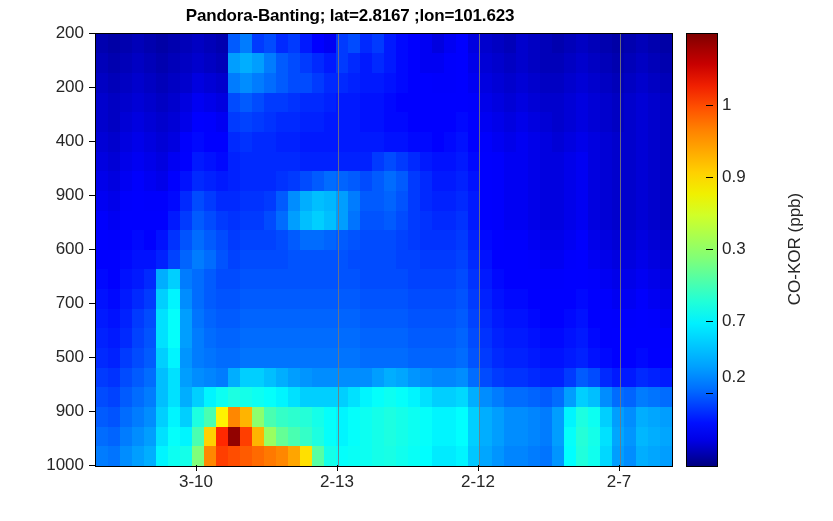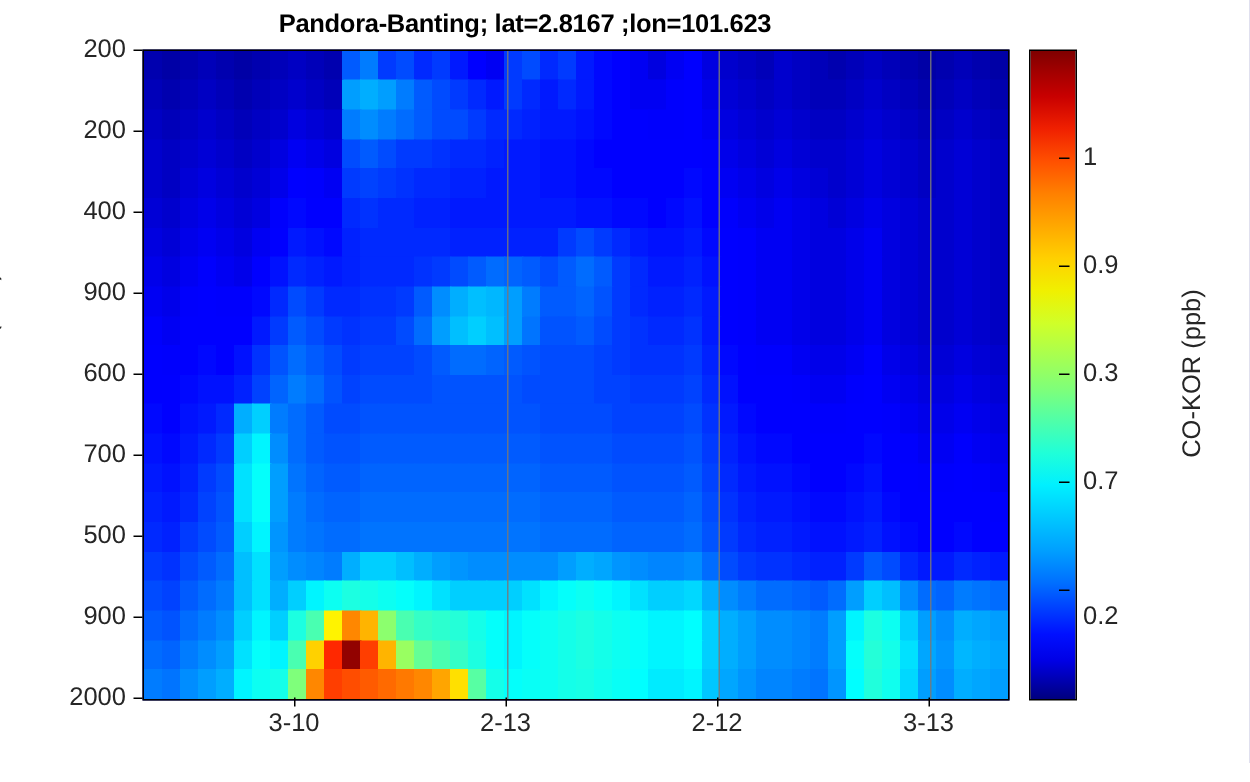--- a/index.html
+++ b/index.html
@@ -1134,39 +1134,39 @@
       <div class="ytick" style="left:38px;top:185.0px;width:46px;">900</div>
       <div class="ytickmark" style="left:89px;top:249.0px;"></div>
       <div class="ytick" style="left:38px;top:239.0px;width:46px;">600</div>
       <div class="ytickmark" style="left:89px;top:303.0px;"></div>
       <div class="ytick" style="left:38px;top:293.0px;width:46px;">700</div>
       <div class="ytickmark" style="left:89px;top:357.0px;"></div>
       <div class="ytick" style="left:38px;top:347.0px;width:46px;">500</div>
       <div class="ytickmark" style="left:89px;top:411.0px;"></div>
       <div class="ytick" style="left:38px;top:401.0px;width:46px;">900</div>
       <div class="ytickmark" style="left:89px;top:465.0px;"></div>
-      <div class="ytick" style="left:38px;top:455.0px;width:46px;">2000</div>
+      <div class="ytick" style="left:38px;top:455.0px;width:46px;">1000</div>
     </div>
   <div id="ylabel">P (hPa)</div>
 
   <div id="xaxis">
       <div class="xtickmark" style="left:196px;"></div>
       <div class="xtick" style="left:196px;">3-10</div>
       <div class="xtickmark" style="left:337px;"></div>
       <div class="xtick" style="left:337px;">2-13</div>
       <div class="xtickmark" style="left:478px;"></div>
       <div class="xtick" style="left:478px;">2-12</div>
       <div class="xtickmark" style="left:619px;"></div>
-      <div class="xtick" style="left:619px;">3-13</div>
+      <div class="xtick" style="left:619px;">2-7</div>
     </div>
 
   <div id="cbar"></div>
   <div id="cbticks">
       <div class="cbtick" style="left:706px;top:393.0px;"></div>
-      <div class="cblabel" style="left:722px;top:411px;">0.2</div>
+      <div class="cblabel" style="left:722px;top:377px;">0.2</div>
       <div class="cbtick" style="left:706px;top:321.0px;"></div>
       <div class="cblabel" style="left:722px;top:321.0px;">0.7</div>
       <div class="cbtick" style="left:706px;top:249.0px;"></div>
       <div class="cblabel" style="left:722px;top:249.0px;">0.3</div>
       <div class="cbtick" style="left:706px;top:177.0px;"></div>
       <div class="cblabel" style="left:722px;top:177.0px;">0.9</div>
       <div class="cbtick" style="left:706px;top:105.0px;"></div>
       <div class="cblabel" style="left:722px;top:105.0px;">1</div>
     </div>
   <div id="cbtitle">CO-KOR (ppb)</div>

